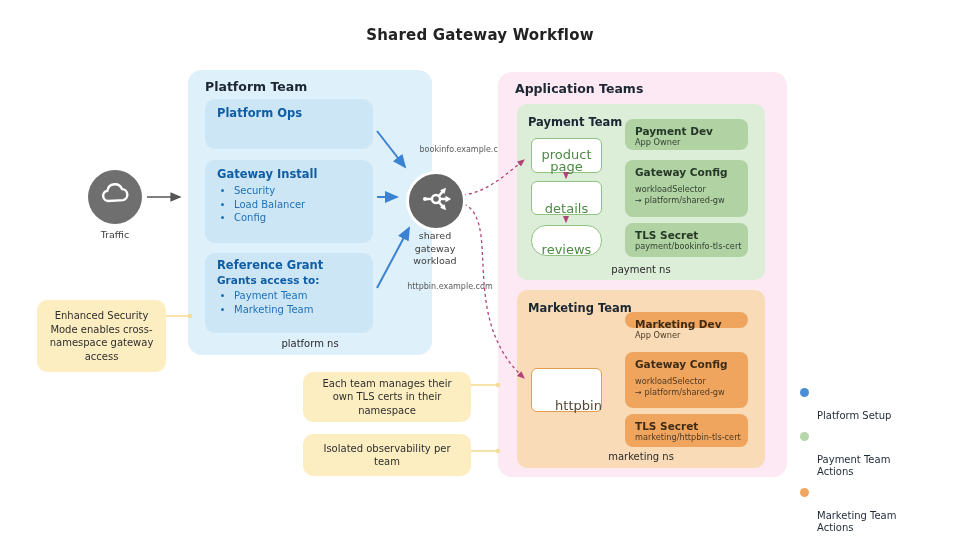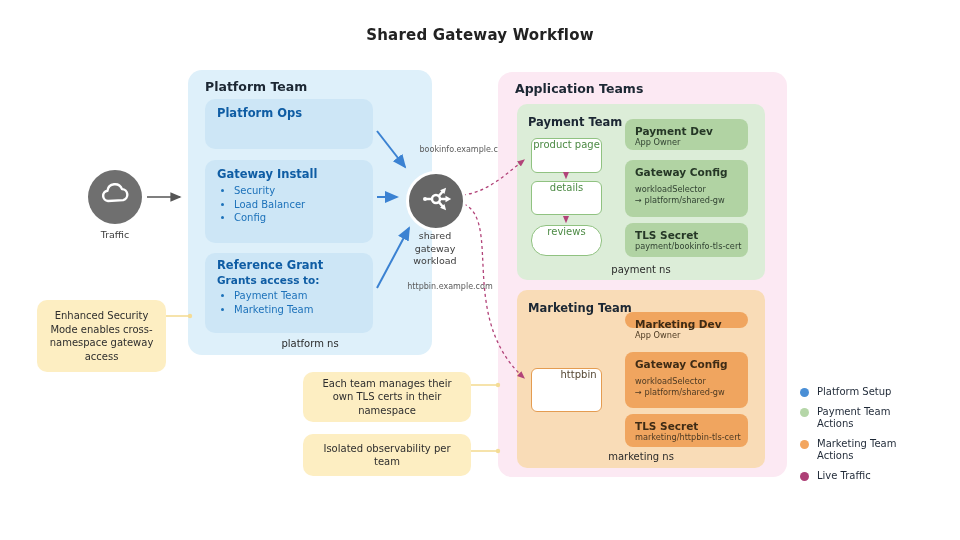--- a/index.html
+++ b/index.html
@@ -36,22 +36,22 @@
             font-size:9.5px;color:#3c3c3c;line-height:12.5px;}
 
   
   .app-box{position:absolute;left:498px;top:72px;width:289px;height:405px;
            background:#fce9f3;border-radius:14px;}
   .team-box{position:absolute;left:19px;width:248px;border-radius:10px;}
   .team-box.green{background:#dcedd8;}
   .team-box.orange{background:#f9dcb7;}
   .team-label{position:absolute;left:11px;top:11px;font-size:11.5px;font-weight:bold;color:#1c2733;}
   .svc-node{position:absolute;left:14px;width:71px;background:#ffffff;border-radius:6px;
-            display:flex;align-items:flex-start;justify-content:center;text-align:center;
-            font-size:10px;line-height:11.5px;box-sizing:border-box;}
+            display:flex;align-items:flex-end;justify-content:center;text-align:center;
+            font-size:13px;line-height:11.5px;box-sizing:border-box;}
   .svc-node.green{border:1px solid #90c281;color:#4c8a44;}
   .svc-node.orange{border:1px solid #e49c51;color:#554733;}
   .tcard{position:absolute;left:108px;width:123px;border-radius:8px;
          padding:6px 0 0 10px;box-sizing:border-box;}
   .tcard.green{background:#b1d3a3;}
   .tcard.orange{background:#f0a55f;}
   .tcard-title{font-size:10.5px;font-weight:bold;}
   .tcard.green .tcard-title{color:#253726;}
   .tcard.orange .tcard-title{color:#3e2b15;}
   .tcard-line{font-size:8.2px;line-height:11px;}
@@ -61,21 +61,21 @@
 
   
   .note{position:absolute;background:#fdeec2;border-radius:10px;color:#2e2e2e;
         font-size:10px;line-height:13.5px;text-align:center;display:flex;
         align-items:center;justify-content:center;padding:4px 10px;box-sizing:border-box;}
 
   
   .legend{position:absolute;left:800px;top:386px;display:flex;flex-direction:column;gap:7px;}
   .legend-item{display:flex;align-items:flex-start;gap:8px;}
   .legend-dot{width:9px;height:9px;border-radius:50%;margin-top:2px;flex:0 0 auto;}
-  .legend-label{font-size:10px;color:#1f2937;line-height:12.5px;max-width:100px;}
+  .legend-label{font-size:10px;color:#1f2937;line-height:12.5px;max-width:100px;margin-top:24px;}
 
   .overlay{position:absolute;left:0;top:0;width:960px;height:540px;z-index:3;pointer-events:none;}
 </style>
 </head>
 <body>
 
 <div class="canvas">
 
   <div class="title">Shared Gateway Workflow</div>
 

